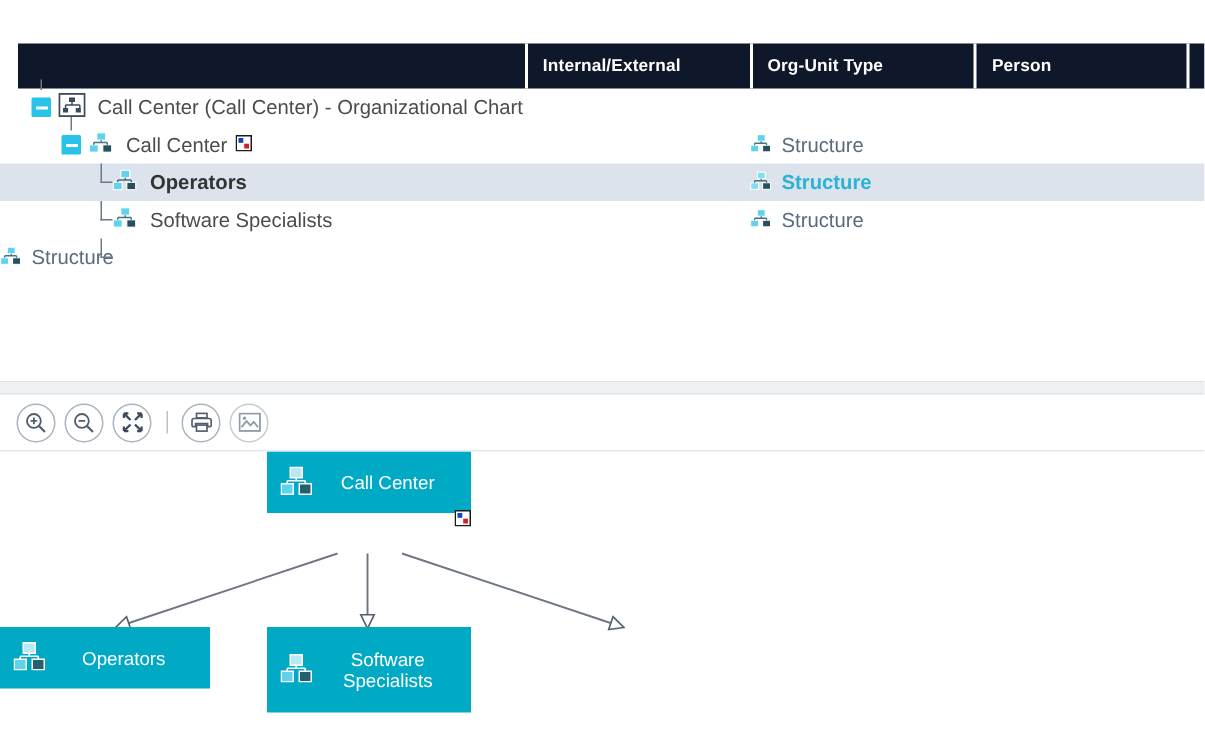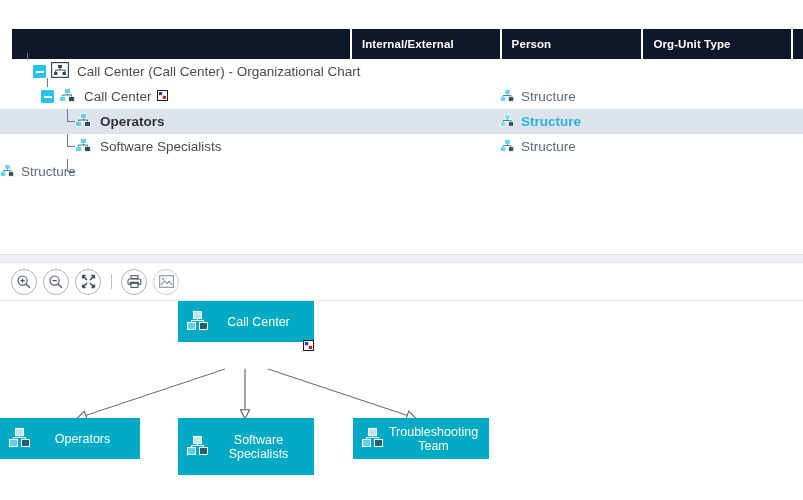--- a/index.html
+++ b/index.html
@@ -236,28 +236,28 @@
   }
 </style>
 </head>
 <body>
 
 <div id="tree-pane">
 
   <div class="grid-header">
     <div class="hcell c0"></div>
     <div class="hcell c1">Internal/External</div>
+    <div class="hcell c2">Org-Unit Type</div>
     <div class="hcell c3">Person</div>
-    <div class="hcell c2">Org-Unit Type</div>
     <div class="hcell c4"></div>
   </div>
 
   <div class="grid-body">
 
-    <div class="trow" style="padding-left:12px;">
+    <div class="trow" style="padding-left:0;">
       <div class="vline" style="left:27px; top:-6px; height:7px;"></div>
       <div class="tcell-name">
         <span class="indent" style="width:21px;"></span>
         <span class="expander"></span>
         <span class="ouicon" style="margin-left:5px;">
           <svg width="18" height="16" viewBox="0 0 18 16">
             <rect x="0.5" y="0.5" width="17" height="15" fill="#ffffff" stroke="#3d4a5a" stroke-width="1.4"></rect>
             <rect x="7" y="3" width="4" height="3" fill="#3d4a5a"></rect>
             <rect x="3" y="10" width="3.4" height="3" fill="#3d4a5a"></rect>
             <rect x="11.5" y="10" width="3.4" height="3" fill="#3d4a5a"></rect>
@@ -482,26 +482,15 @@
         <svg width="22" height="19" viewBox="0 0 22 19">
           <rect x="6.5" y="0.5" width="8" height="7" fill="#b8eaf4" stroke="#ffffff" stroke-width="1"></rect>
           <rect x="0.5" y="11.5" width="8" height="7" fill="#5fd3ec" stroke="#ffffff" stroke-width="1"></rect>
           <rect x="12.5" y="11.5" width="8" height="7" fill="#26606f" stroke="#ffffff" stroke-width="1"></rect>
           <path d="M10.5 7.5 L10.5 9.5 M4.5 9.5 L16.5 9.5 M4.5 9.5 L4.5 11.5 M16.5 9.5 L16.5 11.5" stroke="#ffffff" stroke-width="1.1" fill="none"></path>
         </svg>
       </span>
       <span class="nlabel multiline">Software<br>Specialists</span>
     </div>
 
-    <div class="node" style="left:353px; top:117px; width:136px; height:41px;">
-      <span class="nicon">
-        <svg width="22" height="19" viewBox="0 0 22 19">
-          <rect x="6.5" y="0.5" width="8" height="7" fill="#b8eaf4" stroke="#ffffff" stroke-width="1"></rect>
-          <rect x="0.5" y="11.5" width="8" height="7" fill="#5fd3ec" stroke="#ffffff" stroke-width="1"></rect>
-          <rect x="12.5" y="11.5" width="8" height="7" fill="#26606f" stroke="#ffffff" stroke-width="1"></rect>
-          <path d="M10.5 7.5 L10.5 9.5 M4.5 9.5 L16.5 9.5 M4.5 9.5 L4.5 11.5 M16.5 9.5 L16.5 11.5" stroke="#ffffff" stroke-width="1.1" fill="none"></path>
-        </svg>
-      </span>
-      <span class="nlabel multiline">Troubleshooting<br>Team</span>
-    </div>
 
   </div>
 </div>
 
 </body></html>

